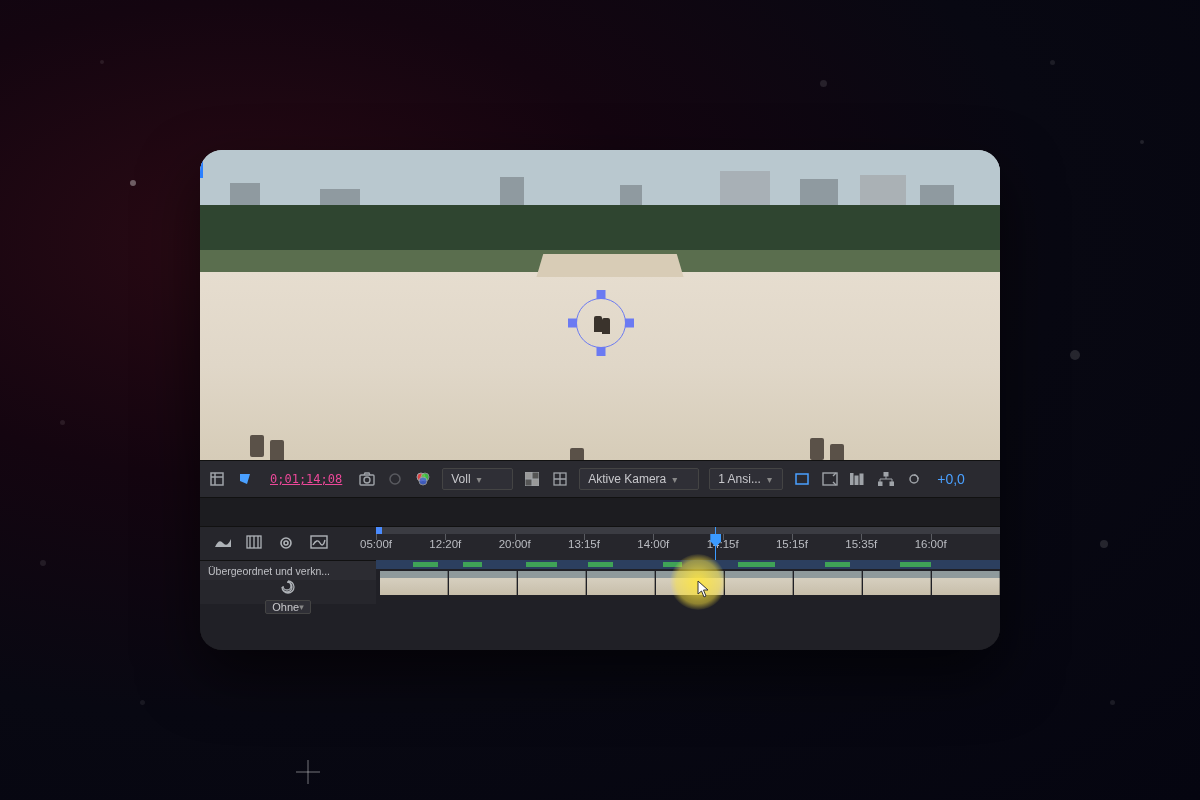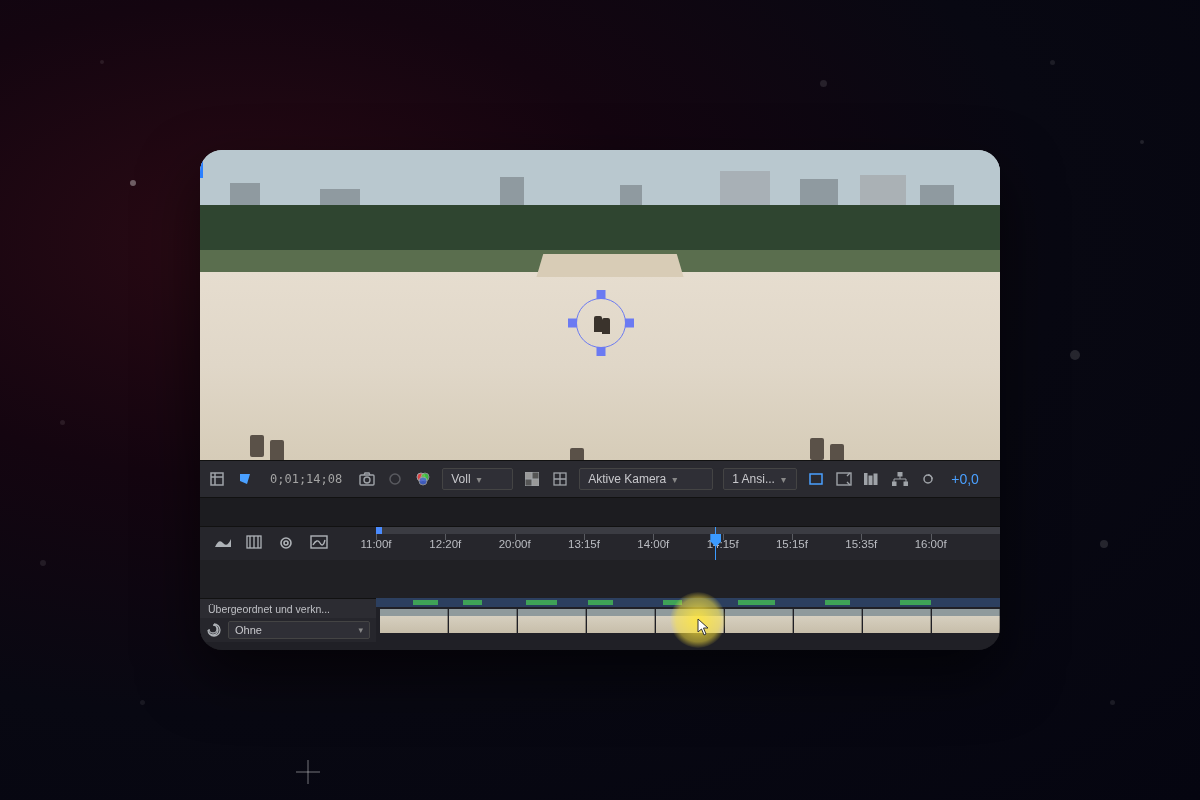--- a/index.html
+++ b/index.html
@@ -77,21 +77,21 @@
   .viewer-bar {
     height:38px; width:100%;
     background:#2a2a30; border-top:1px solid #111; border-bottom:1px solid #111;
     display:flex; align-items:center; padding:0 8px; gap:10px;
     color:#b4b4b8; font-size:12px;
   }
   .viewer-bar .ico { width:18px; height:18px; display:flex; align-items:center; justify-content:center; color:#9fa3a8;}
   .viewer-bar .ico svg { stroke:#9fa3a8; }
   .viewer-bar .ico.active svg { stroke:#4aa0ff; }
   .viewer-bar .masks svg { fill:#4aa0ff; stroke:none;}
-  .timecode { color:#a3a3a3; font-family: monospace; font-size:12px; padding:0 6px;}
+  .timecode { color:#ec4899; font-family: monospace; font-size:12px; padding:0 6px;text-decoration:underline;}
   .dd {
     height:22px; background:#2f2f36; border:1px solid #444; border-radius:2px;
     display:flex; align-items:center; padding:0 6px 0 8px; gap:6px;
     color:#c8c8cc; font-size:12px; cursor:pointer;
   }
   .dd .chev { color:#888; font-size:10px; }
   .blue-num { color:#4aa0ff; font-size:14px; padding-left:4px;}
 
   
   .gap { height:28px; background:#1c1c20; }
@@ -115,28 +115,28 @@
   .tick::before { content:""; position:absolute; top:0; left:0; width:1px; height:6px; background:#5a5c62;}
   .playhead {
     position:absolute; top:0; width:1px; height:100%; background:#3c9bff;
   }
   .playhead .cap {
     position:absolute; top:7px; left:-5px; width:11px; height:13px;
     background:#3c9bff; clip-path: polygon(0 0, 100% 0, 100% 55%, 50% 100%, 0 55%);
   }
 
   
-  .tl-body { height:90px; background:#202026; display:flex;margin-top:38px; }
+  .tl-body { height:90px; background:#202026; display:flex; }
   .tl-left { width:176px; display:flex; flex-direction:column; }
   .row-lbl {
     height:20px; background:#2c2c32; border-top:1px solid #111; color:#bfc0c5;
     font-size:10.5px; display:flex; align-items:center; padding:0 8px; overflow:hidden; white-space:nowrap;
   }
   .row-dd {
-    height:24px; background:#26262c; display:flex; align-items:center; gap:6px; padding:0 6px;
+    height:24px; background:#26262c; display:flex; align-items:center; gap:6px; padding:0 6px;flex-direction:column;
   }
   .spiral { width:16px; height:16px; display:flex; align-items:center; justify-content:center;}
   .ohne-dd {
     flex:1; height:18px; background:#2f2f36; border:1px solid #444; border-radius:2px;
     display:flex; align-items:center; justify-content:space-between; padding:0 6px;
     color:#c8c8cc; font-size:11px;
   }
 
   .tl-right { flex:1; position:relative; }
   .overview-strip {
@@ -254,21 +254,21 @@
           <rect width="7" height="7" fill="#999"></rect>
           <rect x="7" y="7" width="7" height="7" fill="#999"></rect>
         </svg>
     </span>
     <span class="ico">
       <svg width="14" height="14" viewBox="0 0 14 14" fill="none" stroke="#9fa3a8" stroke-width="1.3">
           <rect x="1" y="1" width="12" height="12"></rect>
           <path d="M1 7h12M7 1v12"></path>
         </svg>
     </span>
-    <div class="dd" style="width:134px">
+    <div class="dd" style="width:120px">
       <span>Aktive Kamera</span>
       <span class="chev">▾</span>
     </div>
     <div class="dd" style="width:74px">
       <span>1 Ansi...</span>
       <span class="chev">▾</span>
     </div>
     <span class="ico active">
       <svg width="16" height="14" viewBox="0 0 16 14" fill="none" stroke-width="1.5">
           <rect x="2" y="2" width="12" height="10"></rect>
@@ -333,21 +333,21 @@
             <path d="M3 10 Q7 3 10 8 T15 5"></path>
           </svg>
       </span>
     </div>
     <div class="ruler-wrap">
       <div class="work-area">
         <div class="handle" style="left:0"></div>
       </div>
       <div class="ruler" id="ruler">
           <div class="tick">
-            <span>11:00f</span>
+            <span>05:00f</span>
           </div>
           <div class="tick">
             <span>12:20f</span>
           </div>
           <div class="tick">
             <span>20:00f</span>
           </div>
           <div class="tick">
             <span>13:15f</span>
           </div>

